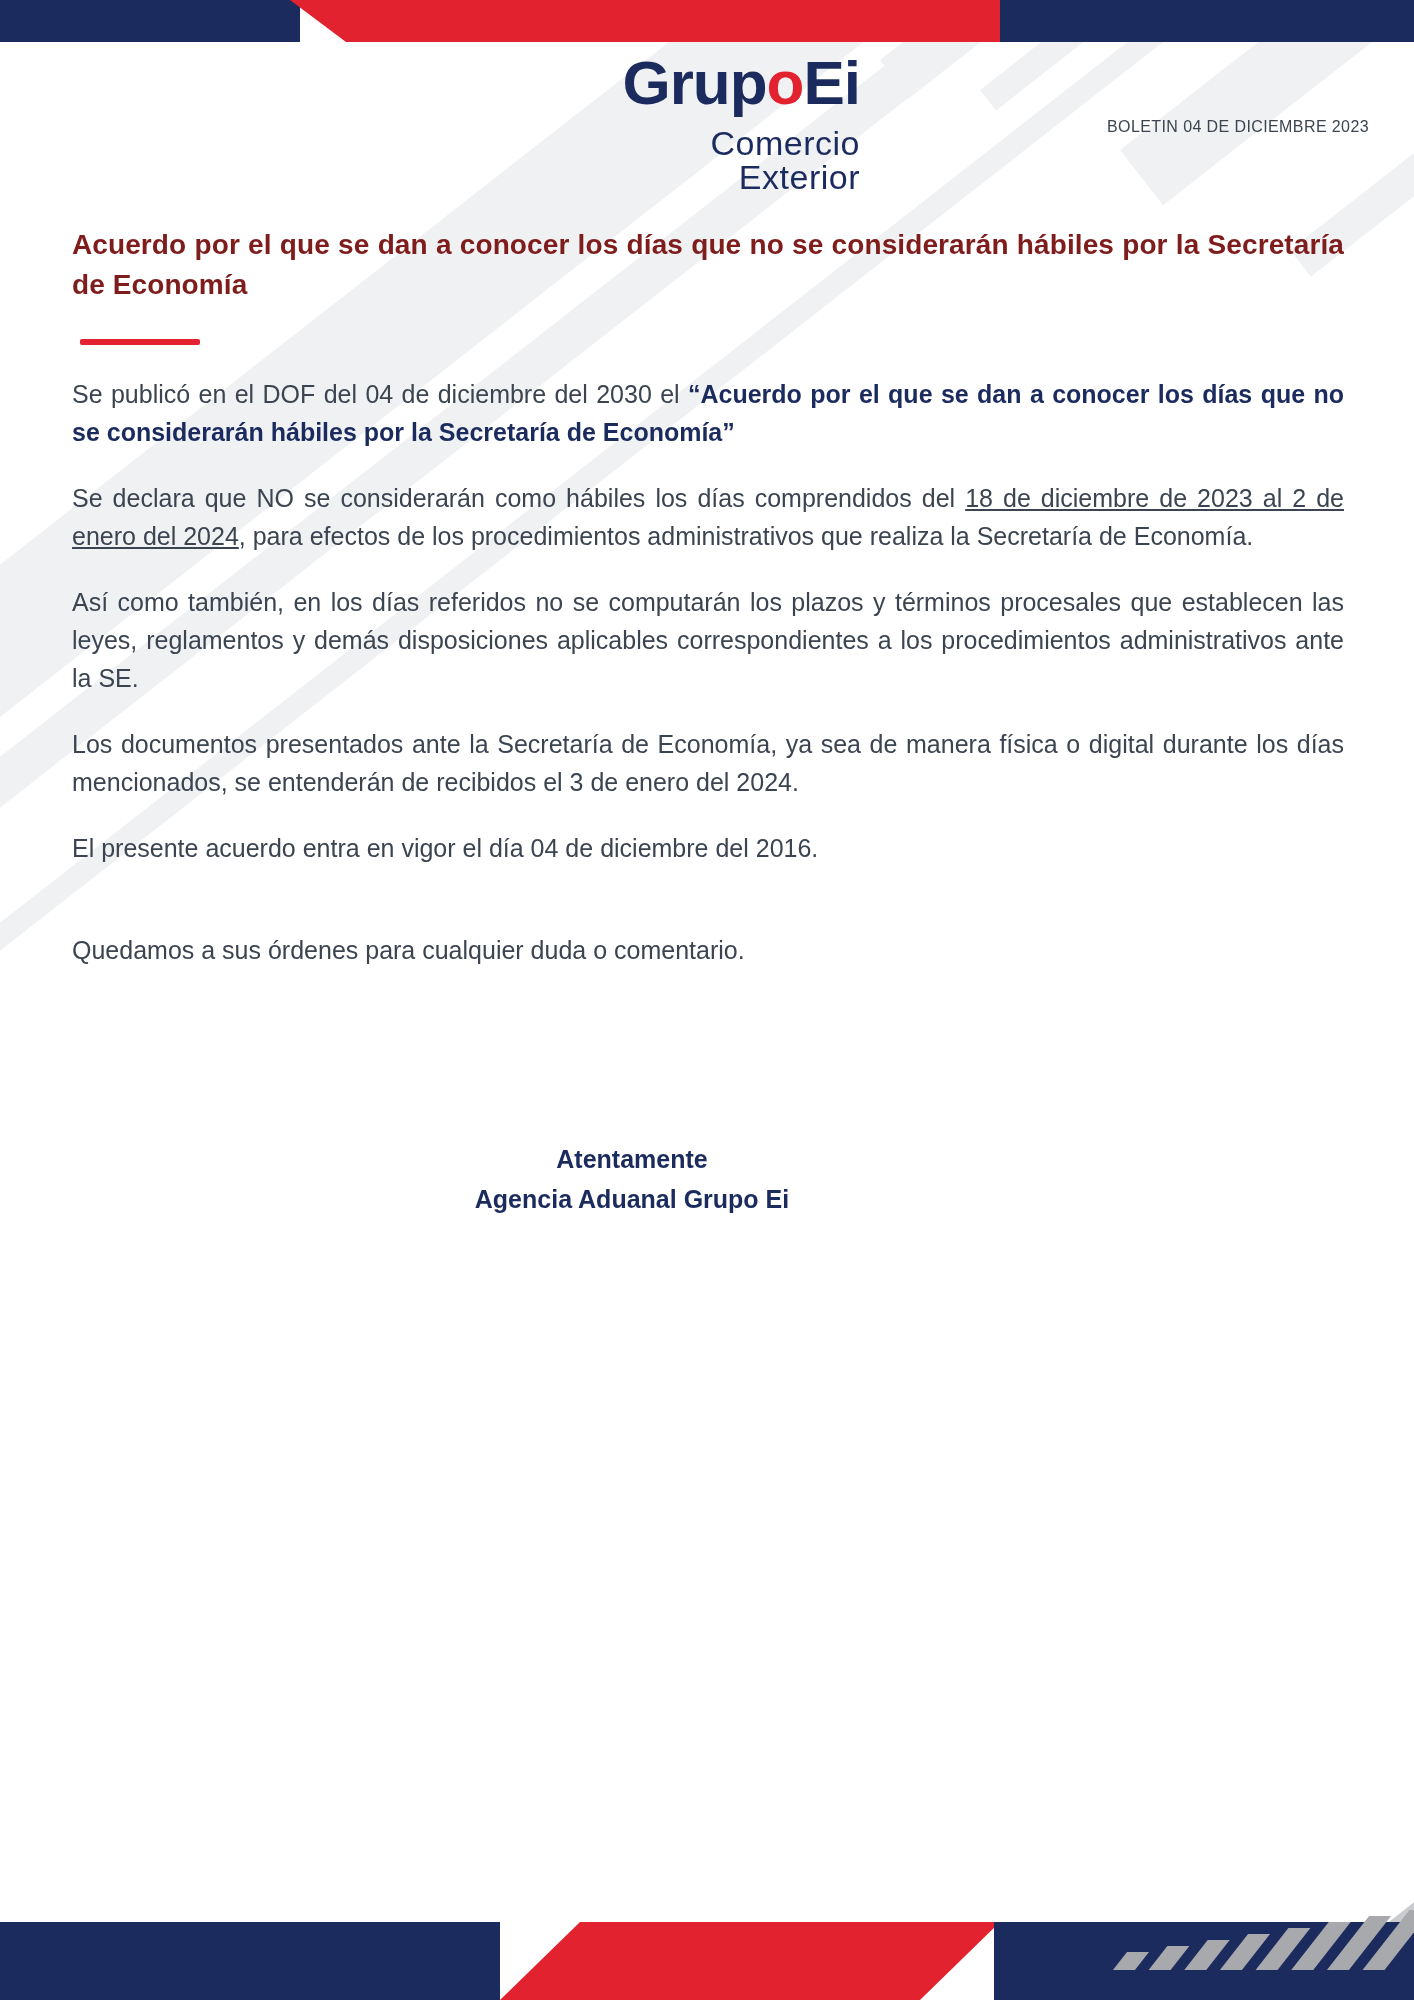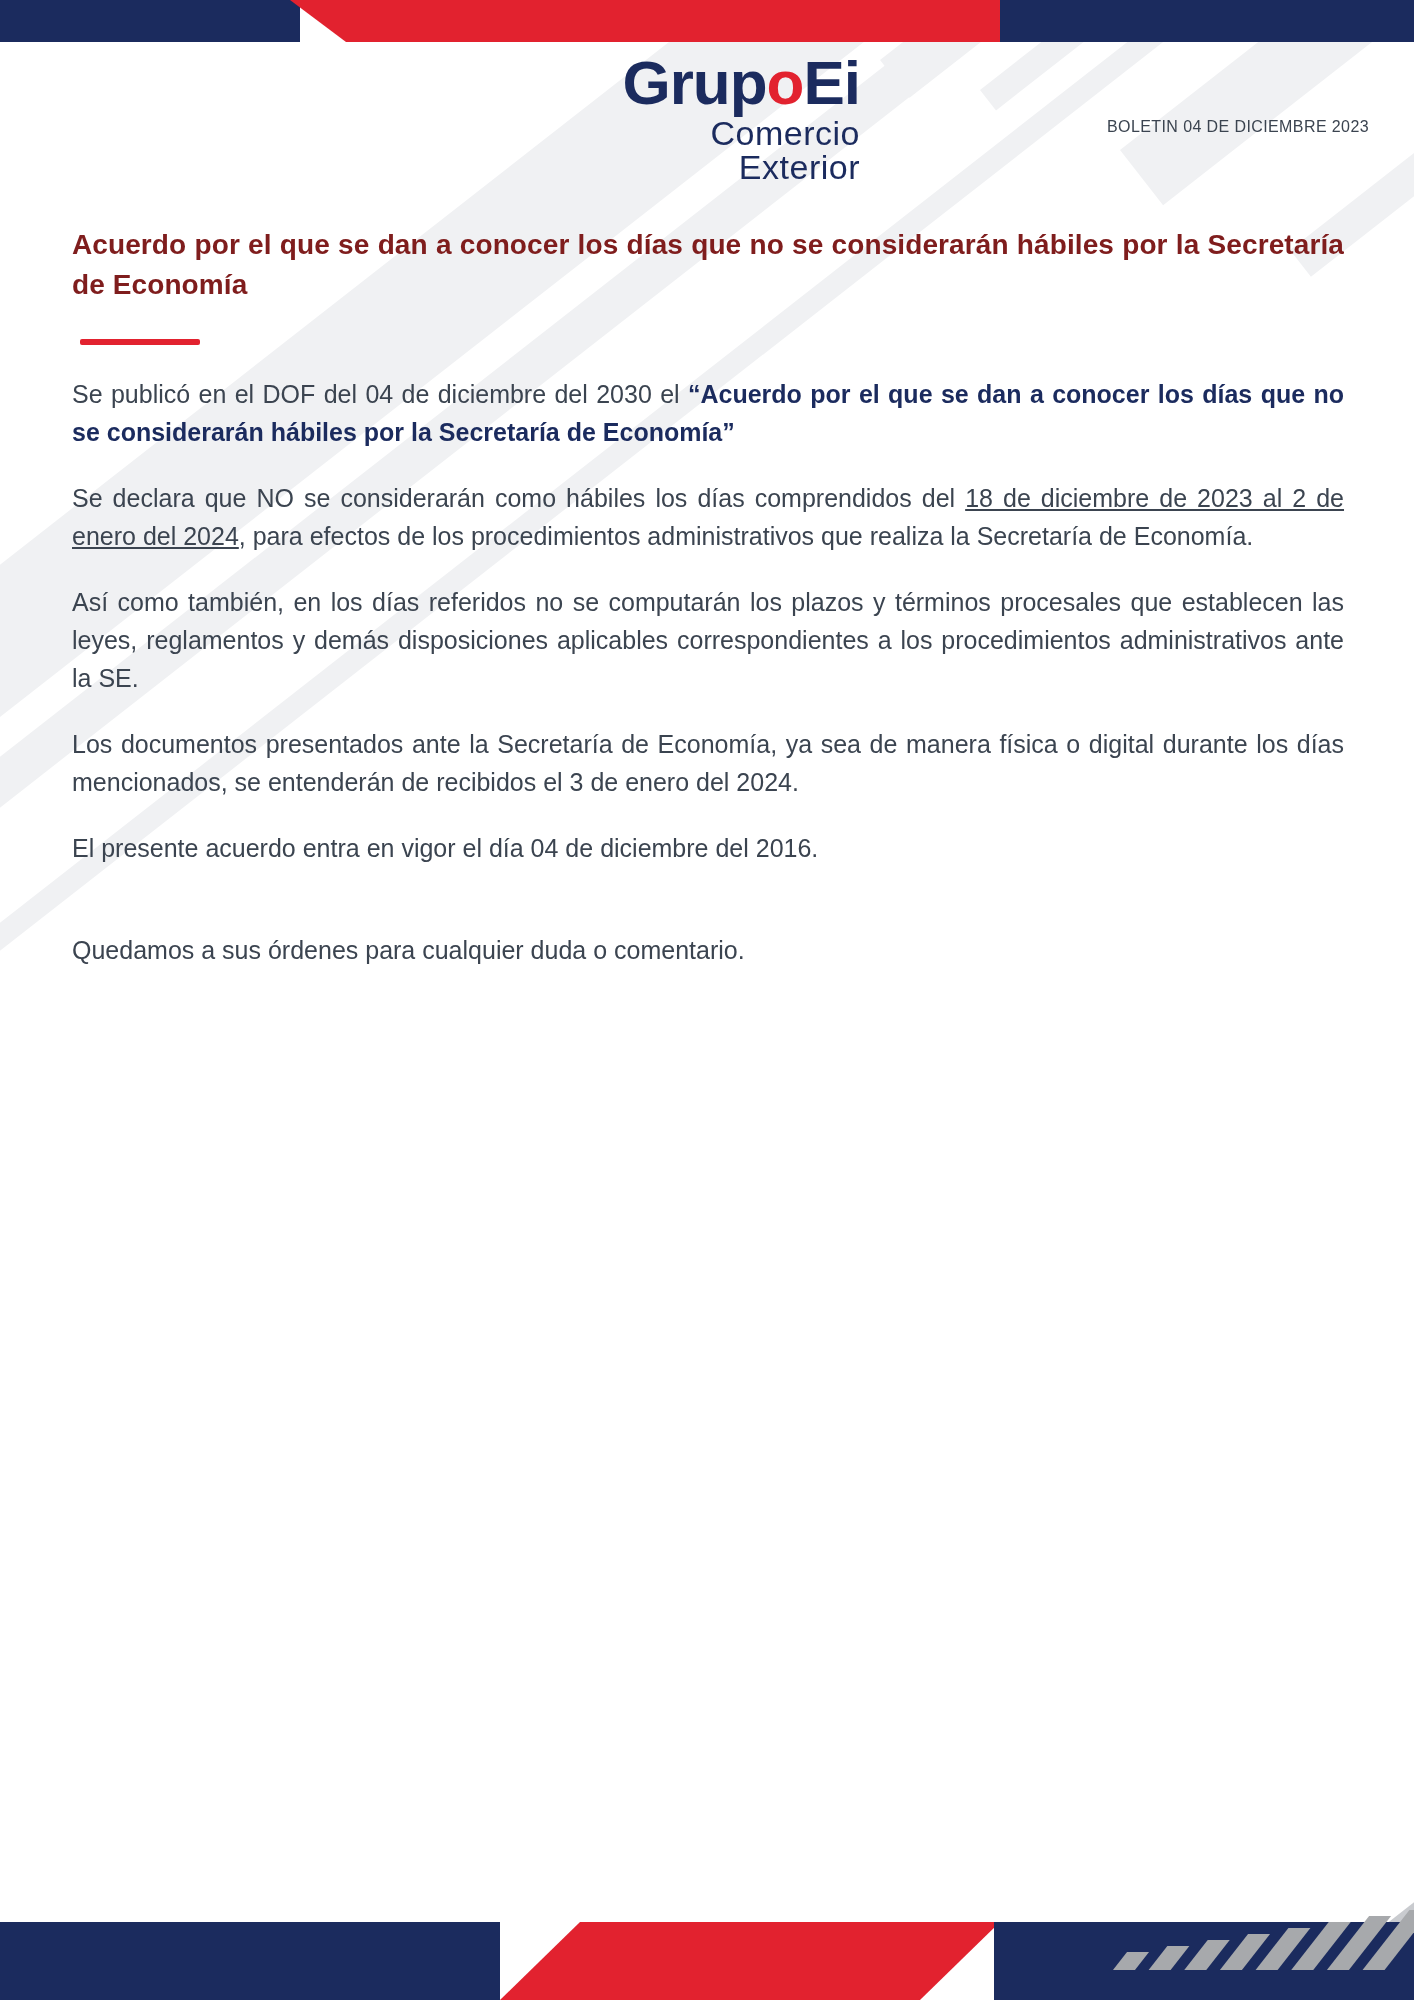--- a/index.html
+++ b/index.html
@@ -93,21 +93,21 @@
     font-size: 62px;
     font-weight: bold;
     color: #1b2b5e;
     letter-spacing: -1px;
     white-space: nowrap;
   }
   .logo-main .o-dot { color: #e2222f; }
   .logo-sub1 {
     font-size: 34px;
     color: #1b2b5e;
-    margin-top: 2px;
+    margin-top: 12px;
     letter-spacing: 0.5px;
   }
   .logo-sub2 {
     font-size: 34px;
     color: #1b2b5e;
     letter-spacing: 0.5px;
   }
   .bulletin-date {
     position: absolute;
     right: 45px;
@@ -261,20 +261,24 @@
     <p class="body">Así como también, en los días referidos no se computarán los plazos y términos procesales que establecen las leyes, reglamentos y demás disposiciones aplicables correspondientes a los procedimientos administrativos ante la SE.</p>
 
     <p class="body">Los documentos presentados ante la Secretaría de Economía, ya sea de manera física o digital durante los días mencionados, se entenderán de recibidos el 3 de enero del 2024.</p>
 
     <p class="body">El presente acuerdo entra en vigor el día 04 de diciembre del 2016.</p>
 
     <div class="spacer-lg"></div>
 
     <p class="body">Quedamos a sus órdenes para cualquier duda o comentario.</p>
 
+    <div class="sign">
+      <div>Atentamente</div>
+      <div>Agencia Aduanal Grupo Ei</div>
+    </div>
 
   </div>
 
   <div class="grey-diag"></div>
 
   <div class="bottom-bar">
     <div class="navy-left"></div>
     <div class="red-center"></div>
     <div class="navy-right"></div>
     <div class="chevrons">

